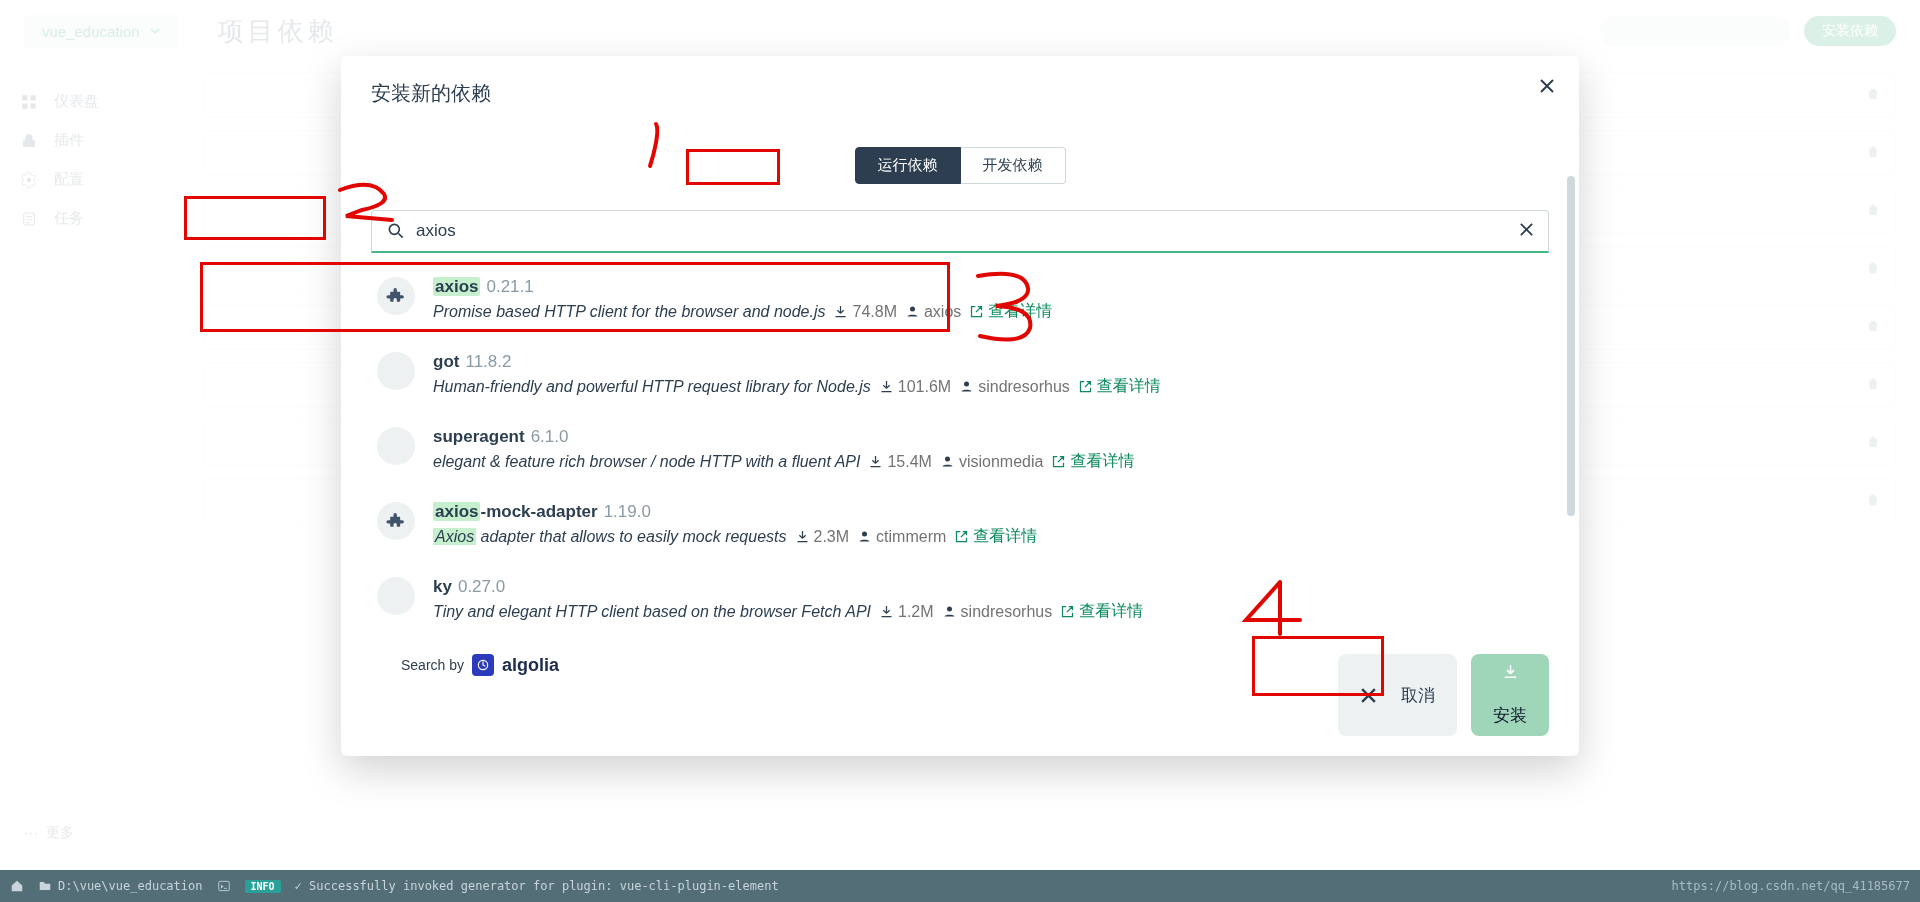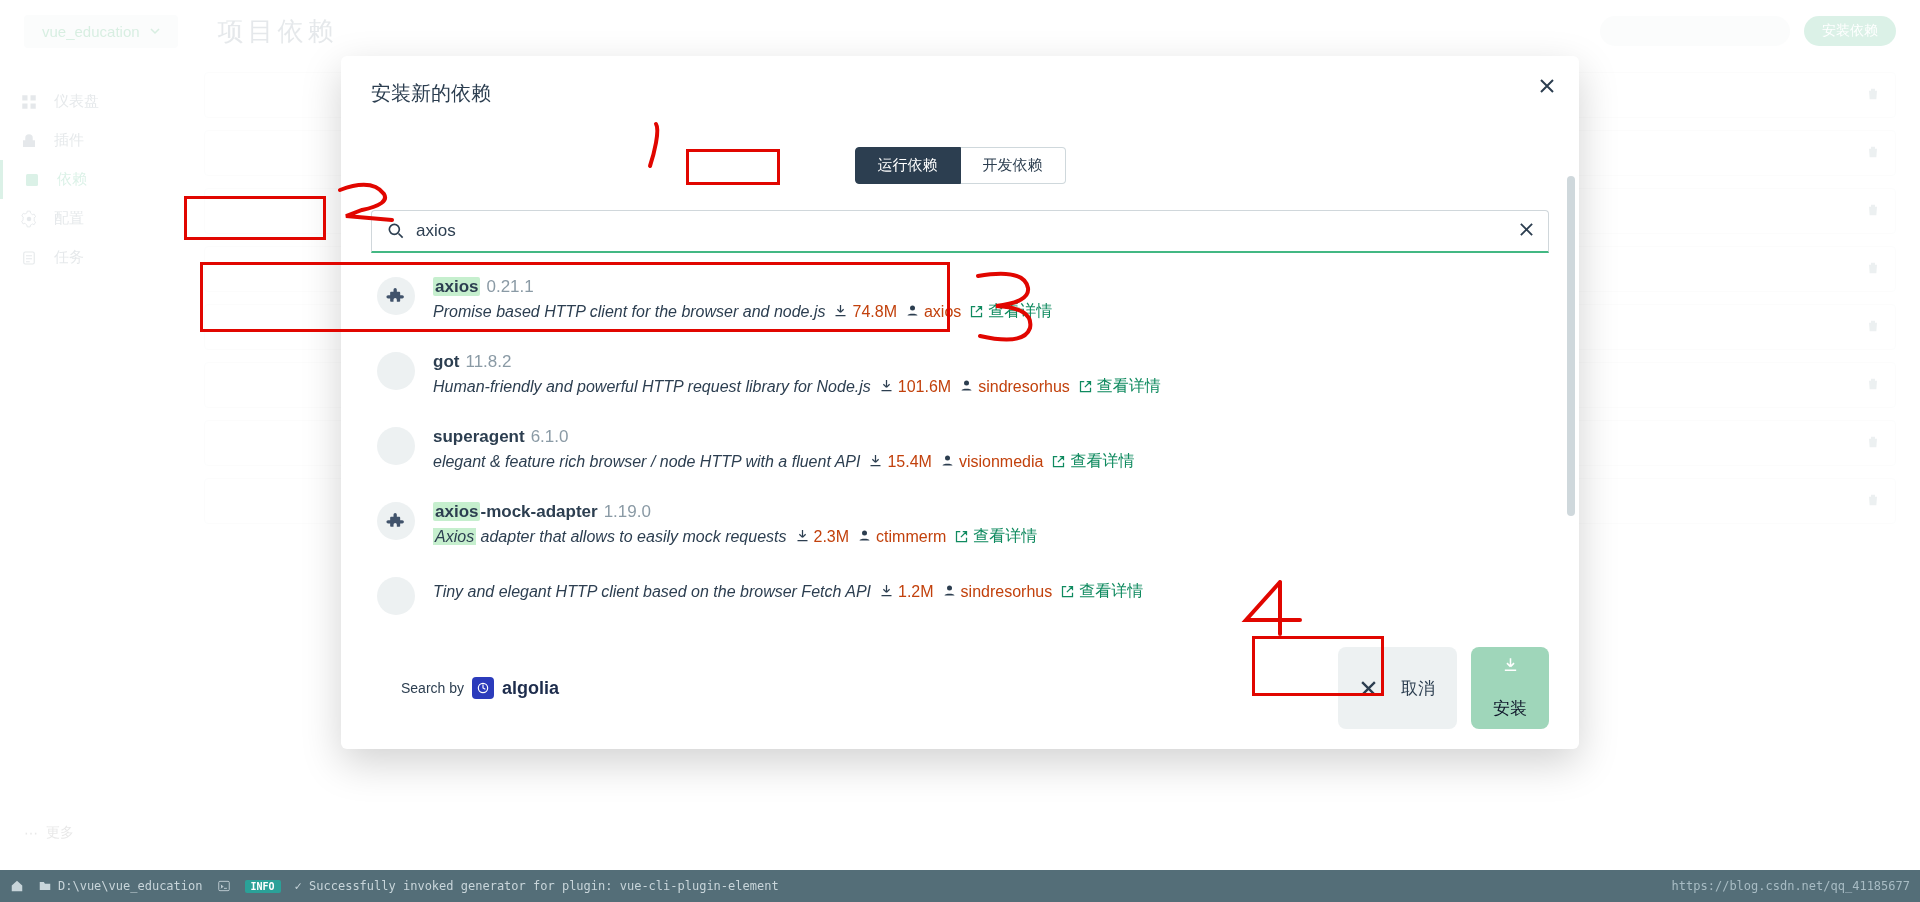--- a/index.html
+++ b/index.html
@@ -55,26 +55,26 @@
   .r-icon{width:38px;height:38px;border-radius:50%;background:#edf1f2;display:flex;align-items:center;justify-content:center;flex-shrink:0;}
   .r-icon svg{width:20px;height:20px;fill:#41536b;}
   .r-body{flex:1;min-width:0;}
   .r-line1{font-size:17px;}
   .r-name{font-weight:600;color:#2c3e50;}
   .r-name .hl{background:#c6efce;border-radius:2px;padding:0 2px;}
   .r-ver{color:#8a9aa5;margin-left:6px;}
   .r-line2{font-size:16px;color:#2c3e50;margin-top:4px;display:flex;flex-wrap:wrap;align-items:center;gap:8px;}
   .r-desc{font-style:italic;color:#2c3e50;}
   .r-desc .hl{background:#c6efce;font-style:italic;padding:0 2px;}
-  .meta{display:inline-flex;gap:4px;color:#c2410c;}
+  .meta{display:inline-flex;align-items:center;gap:4px;color:#737373;}
   .meta svg{width:15px;height:15px;fill:#2c3e50;}
   .detail{color:#0f8a5f;display:inline-flex;align-items:center;gap:4px;}
   .detail svg{fill:#0f8a5f;width:15px;height:15px;}
 
-  .modal-footer{display:flex;align-items:center;margin-top:16px;}
+  .modal-footer{display:flex;align-items:flex-start;margin-top:16px;}
   .algolia{display:flex;align-items:center;gap:8px;color:#2c3e50;font-size:14px;margin-left:30px;}
   .alg-logo{width:22px;height:22px;background:#2b3bbb;border-radius:4px;display:flex;align-items:center;justify-content:center;}
   .alg-logo svg{width:14px;height:14px;fill:#fff;}
   .alg-text{font-weight:700;font-size:18px;color:#1d2c4c;}
   .actions{margin-left:auto;display:flex;gap:14px;}
   .btn{display:inline-flex;align-items:center;gap:24px;padding:9px 22px;border-radius:8px;font-size:17px;cursor:pointer;border:none;}
   .btn-cancel{background:#edf1f2;color:#2c3e50;}
   .btn-install{background:#9fd6ba;color:#0f172a;flex-direction:column;}
   .btn svg{width:17px;height:17px;fill:currentColor;}
 
@@ -114,26 +114,20 @@
             <rect x="14" y="14" width="7" height="7"></rect>
           </svg>
           <span>仪表盘</span>
         </div>
       <div class="bd-item">
           <svg viewBox="0 0 24 24">
             <path d="M20 11h-3V8a5 5 0 00-10 0v3H4v9h16z"></path>
           </svg>
           <span>插件</span>
         </div>
-      <div class="bd-item active">
-          <svg viewBox="0 0 24 24">
-            <rect x="4" y="4" width="16" height="16" rx="2"></rect>
-          </svg>
-          <span>依赖</span>
-        </div>
       <div class="bd-item">
           <svg viewBox="0 0 24 24">
             <circle cx="12" cy="12" r="3"></circle>
             <path d="M19 12a7 7 0 00-.2-1.6l2-1.5-2-3.5-2.3 1A7 7 0 0014 4l-.4-2.5h-4L9.2 4a7 7 0 00-2.5 1.4l-2.3-1-2 3.5 2 1.5A7 7 0 004 12a7 7 0 00.2 1.6l-2 1.5 2 3.5 2.3-1A7 7 0 009.2 20l.4 2.5h4L14 20a7 7 0 002.5-1.4l2.3 1 2-3.5-2-1.5A7 7 0 0019 12z" fill="none" stroke="#7a8b96" stroke-width="1.2"></path>
           </svg>
           <span>配置</span>
         </div>
       <div class="bd-item">
           <svg viewBox="0 0 24 24">
             <rect x="5" y="4" width="14" height="16" rx="2" fill="none" stroke="#7a8b96" stroke-width="1.5"></rect>
@@ -298,20 +292,21 @@
                 </svg>ctimmerm</span>
               <span class="detail"><svg viewBox="0 0 24 24">
                   <path d="M14 4h6v6M20 4l-9 9M10 4H4v16h16v-6" fill="none" stroke="#0f8a5f" stroke-width="2"></path>
                 </svg>查看详情</span>
             </div>
           </div>
         </div>
         <div class="result">
           <div class="r-icon blank"></div>
           <div class="r-body">
+            <div class="r-line1"><span class="r-name">ky</span><span class="r-ver">0.27.0</span></div>
             <div class="r-line2">
               <span class="r-desc">Tiny and elegant HTTP client based on the browser Fetch API</span>
               <span class="meta"><svg viewBox="0 0 24 24">
                   <path d="M12 3v12m0 0l-5-5m5 5l5-5M4 20h16" stroke="#2c3e50" stroke-width="2" fill="none"></path>
                 </svg>1.2M</span>
               <span class="meta"><svg viewBox="0 0 24 24">
                   <circle cx="12" cy="8" r="4"></circle>
                   <path d="M4 20c0-4 16-4 16 0"></path>
                 </svg>sindresorhus</span>
               <span class="detail"><svg viewBox="0 0 24 24">

